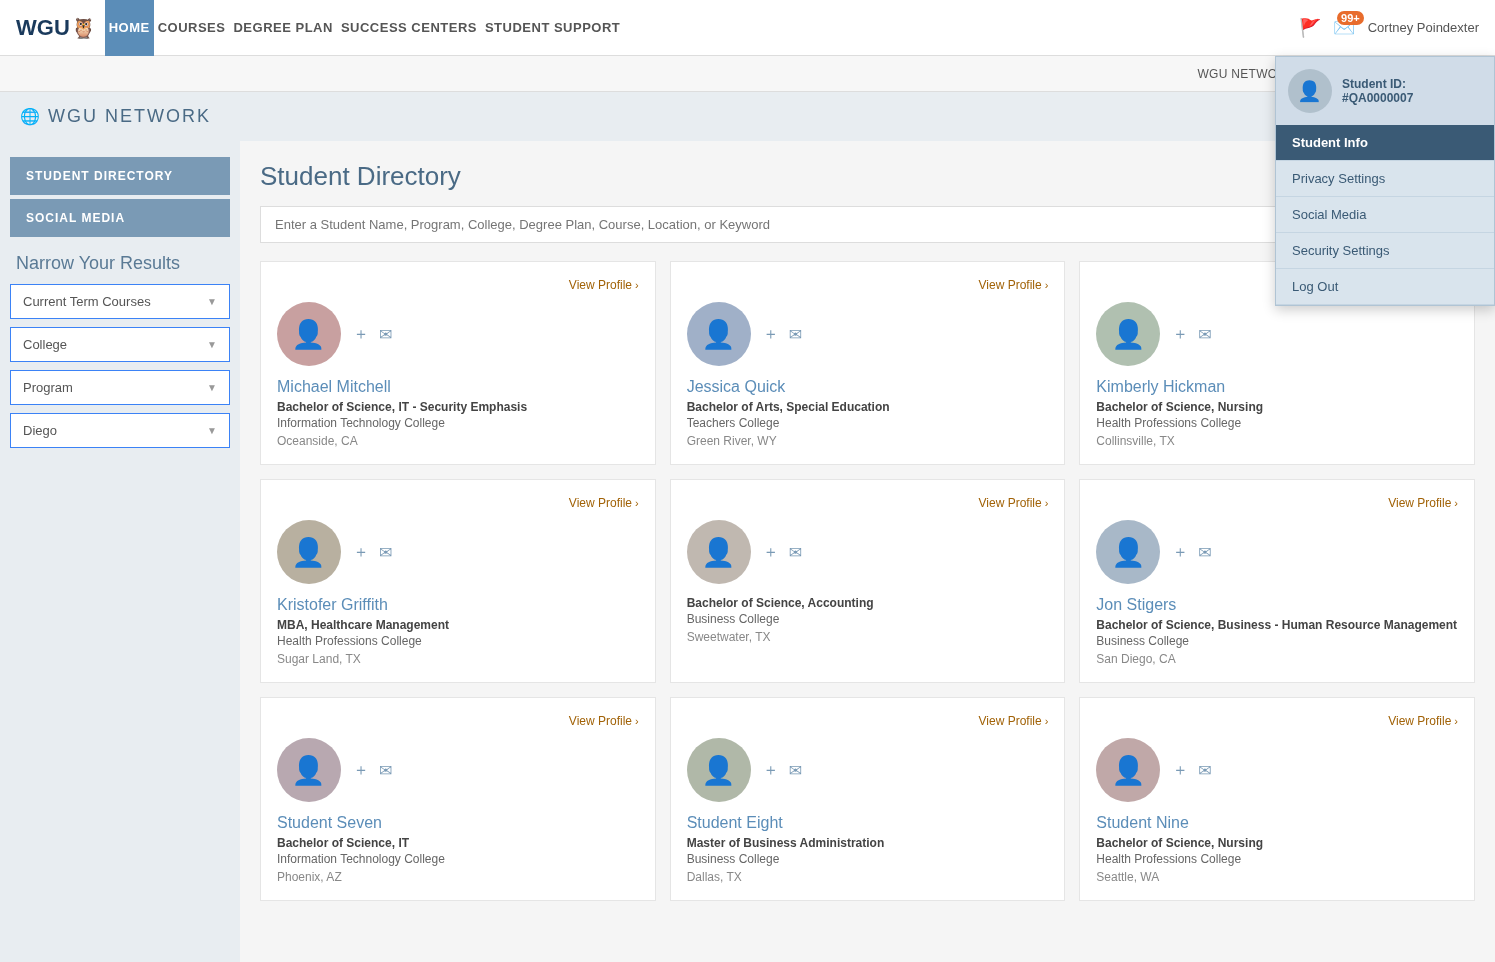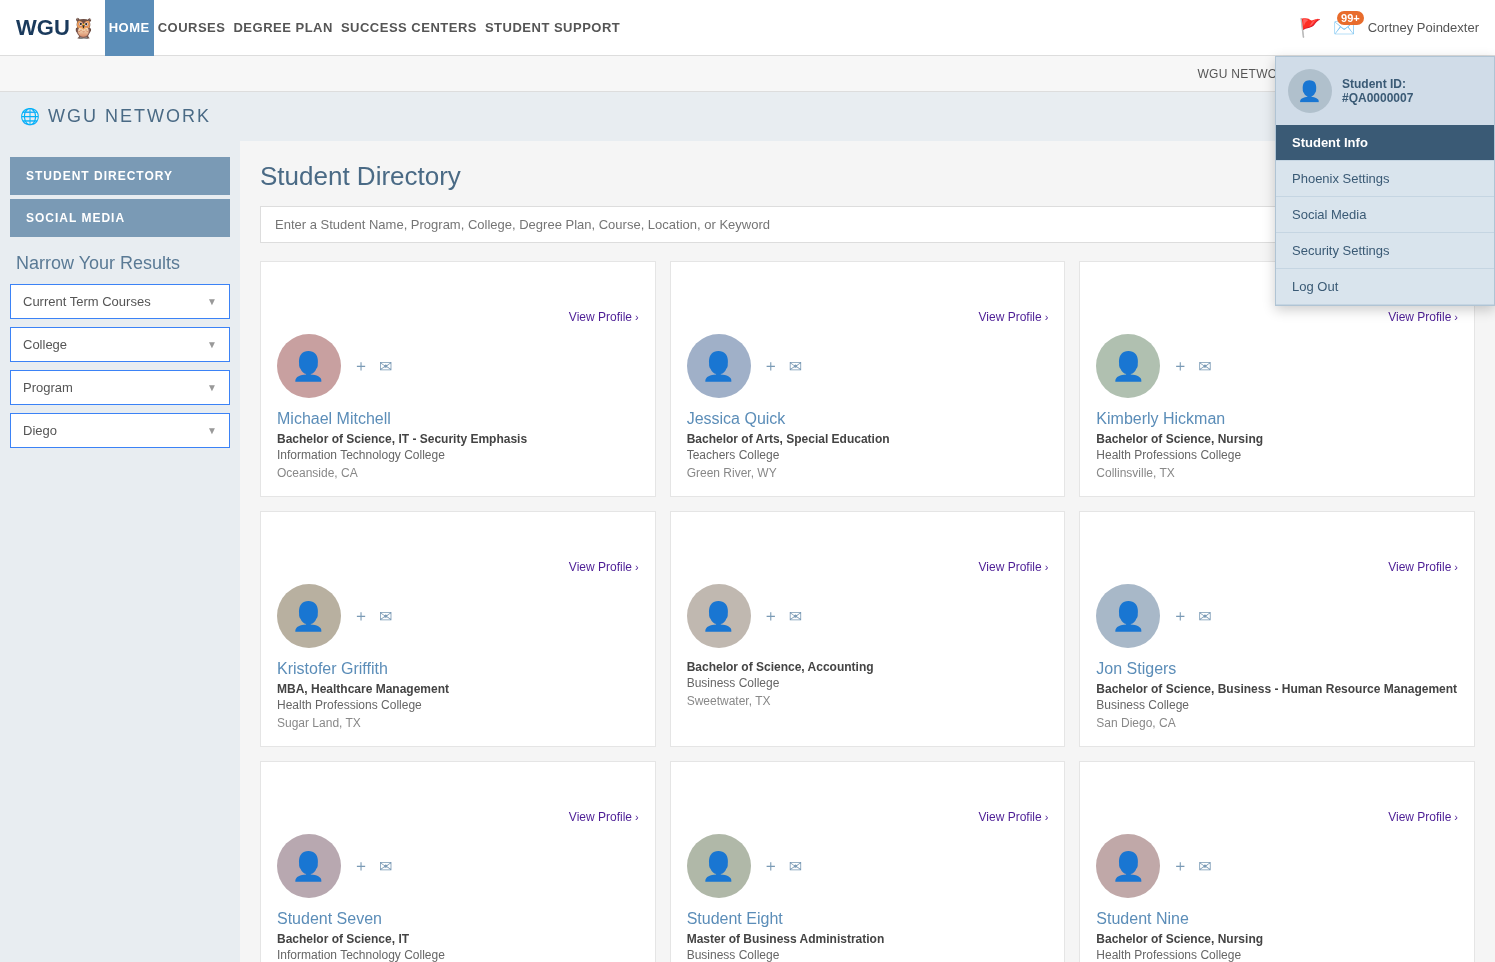--- a/index.html
+++ b/index.html
@@ -210,27 +210,26 @@
       padding: 16px;
       position: relative;
     }
     .card-top {
       display: flex;
       justify-content: flex-end;
       margin-bottom: 10px;
     }
     .view-profile-link {
       font-size: 12px;
-      color: #4c1d95;
+      color: #a16207;
       cursor: pointer;
       display: flex;
       align-items: center;
       gap: 3px;
       text-decoration: none;
-      margin-top: 32px;
     }
     .chevron-icon { font-size: 11px; }
     .avatar-row {
       display: flex;
       align-items: center;
       gap: 12px;
       margin-bottom: 12px;
     }
     .avatar {
       width: 64px;
@@ -362,21 +361,21 @@
 
   <div class="user-dropdown">
     <div class="dropdown-header">
       <div class="user-avatar-sm">👤</div>
       <div>
         <div class="user-id-info">Student ID:</div>
         <div class="user-id-info">#QA0000007</div>
       </div>
     </div>
     <div class="dropdown-menu-item selected">Student Info</div>
-    <div class="dropdown-menu-item">Phoenix Settings</div>
+    <div class="dropdown-menu-item">Privacy Settings</div>
     <div class="dropdown-menu-item">Social Media</div>
     <div class="dropdown-menu-item">Security Settings</div>
     <div class="dropdown-menu-item">Log Out</div>
   </div>
 </nav>
 
 <div class="sub-nav">
   <span class="sub-nav-item">WGU NETWORK</span>
   <span class="sub-nav-item">CONTACT MY MENTOR</span>
 </div>

